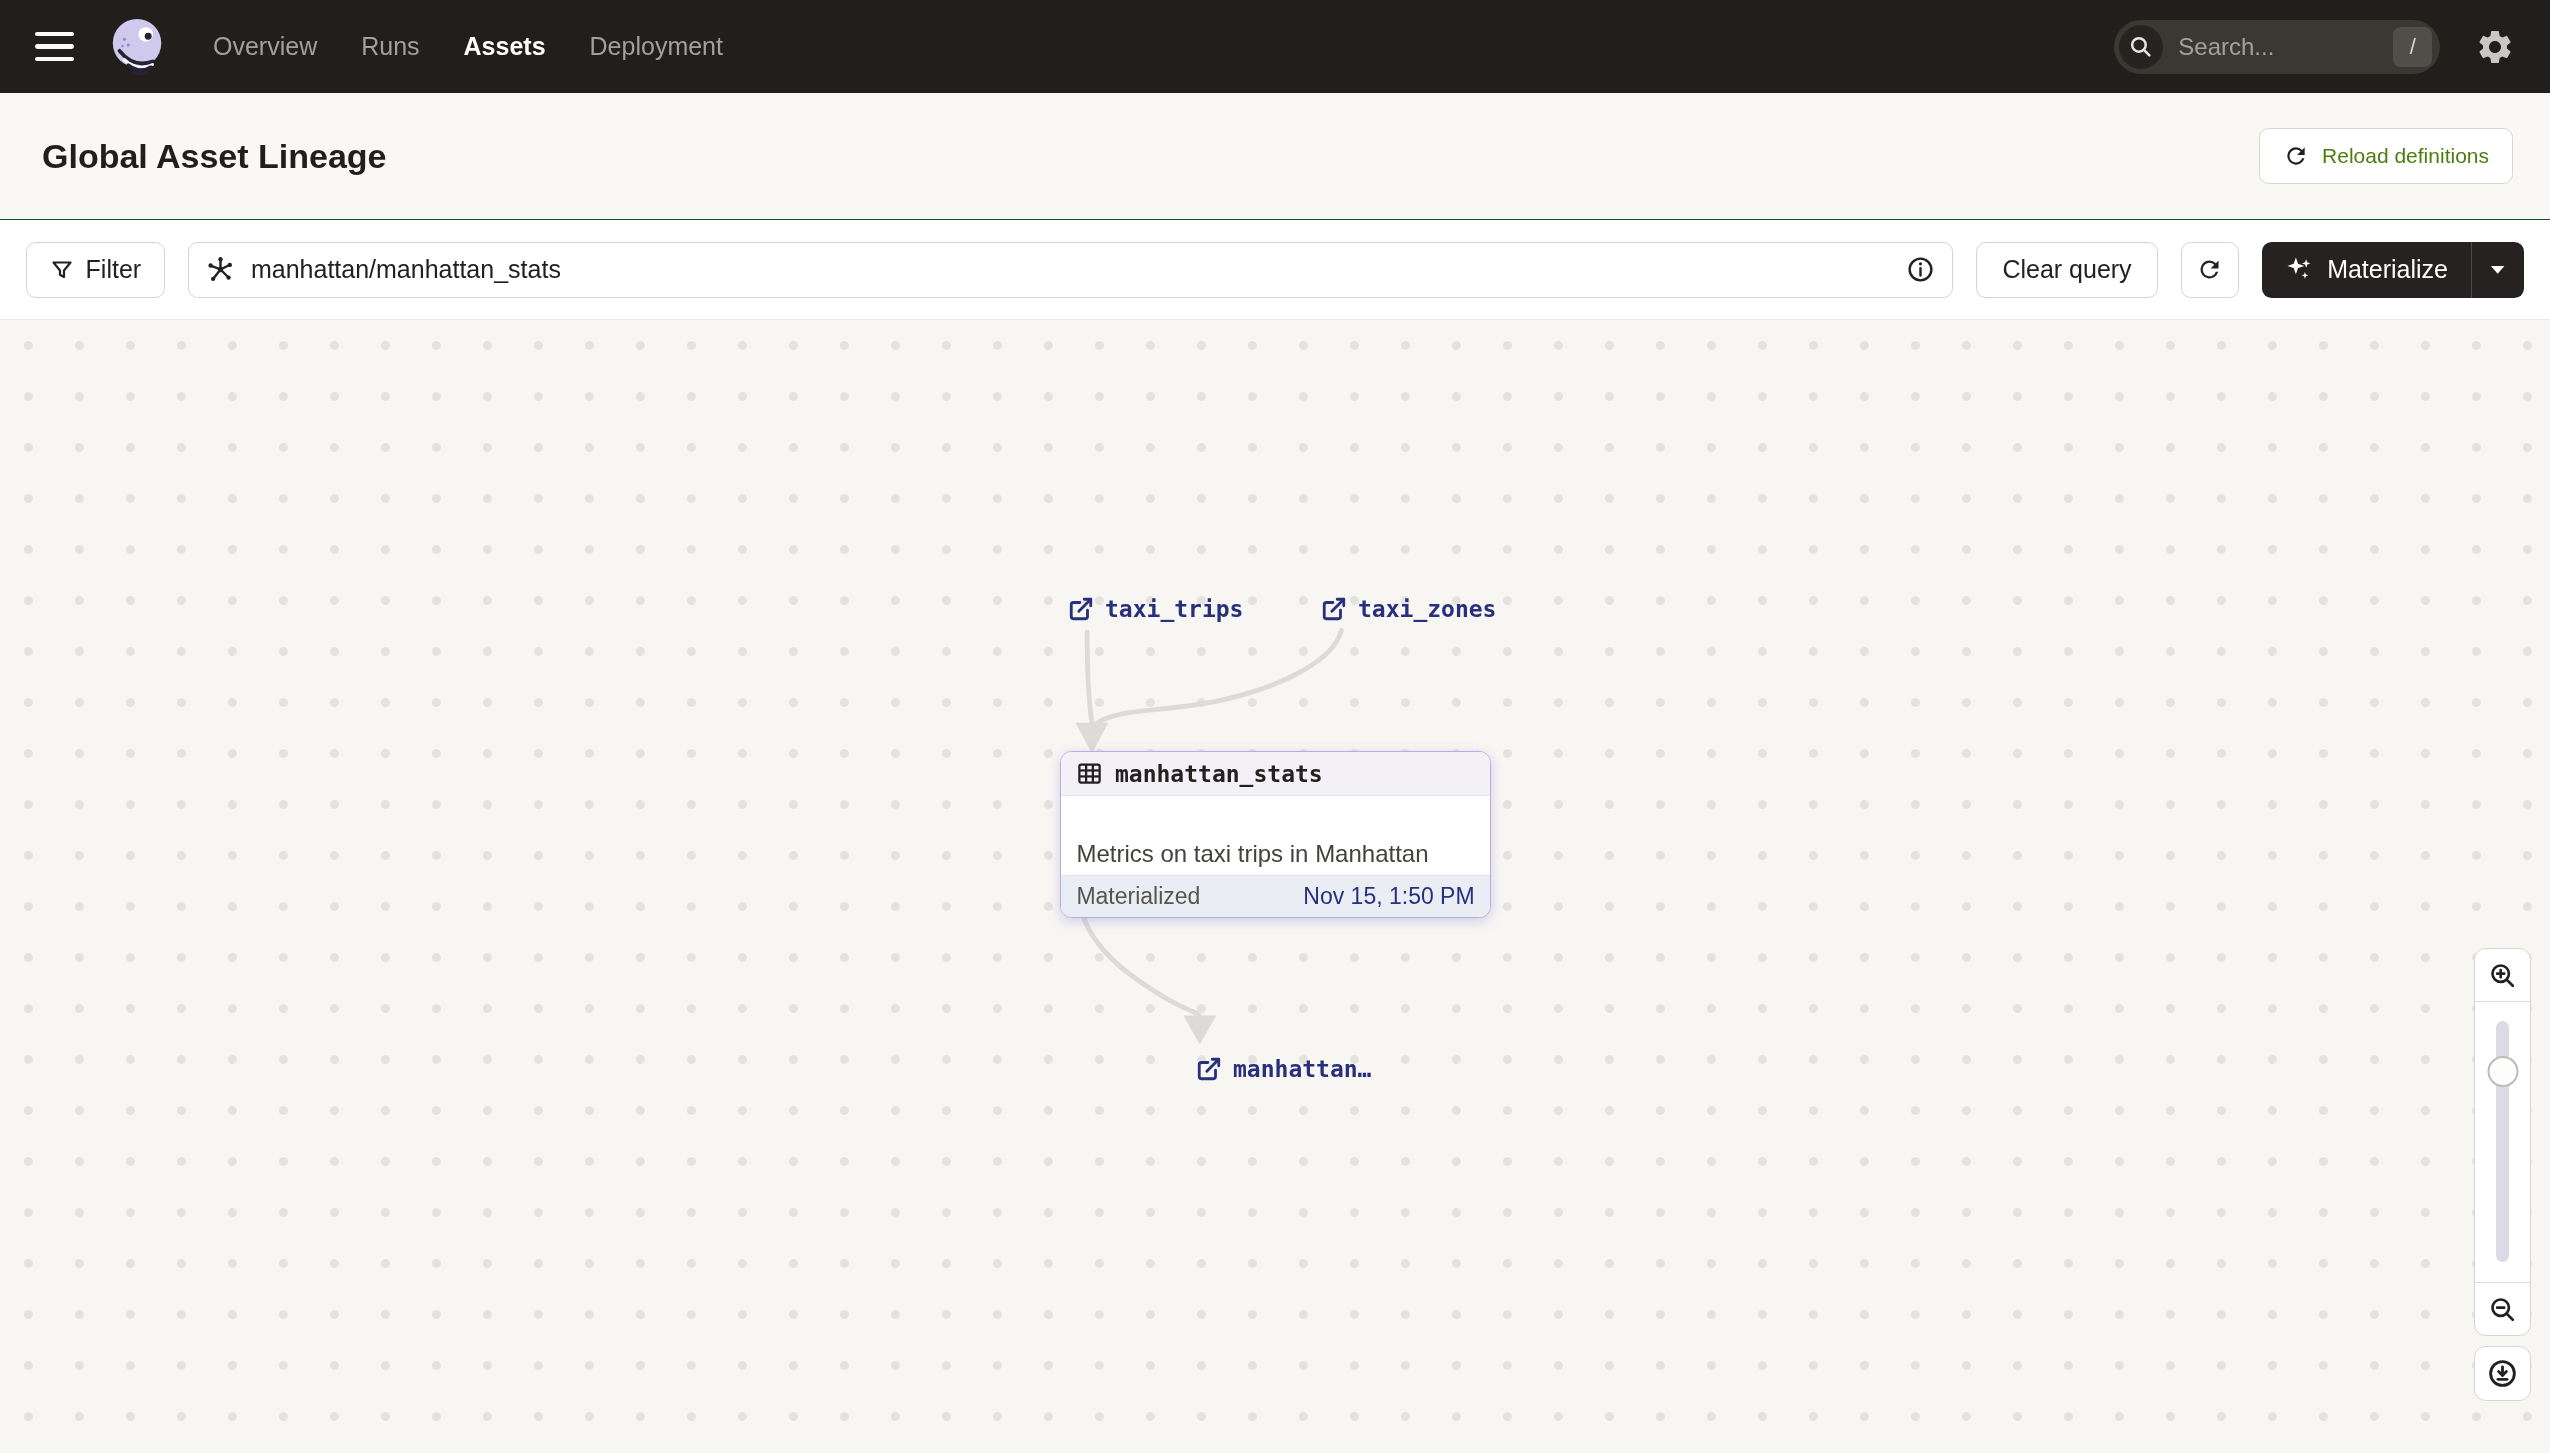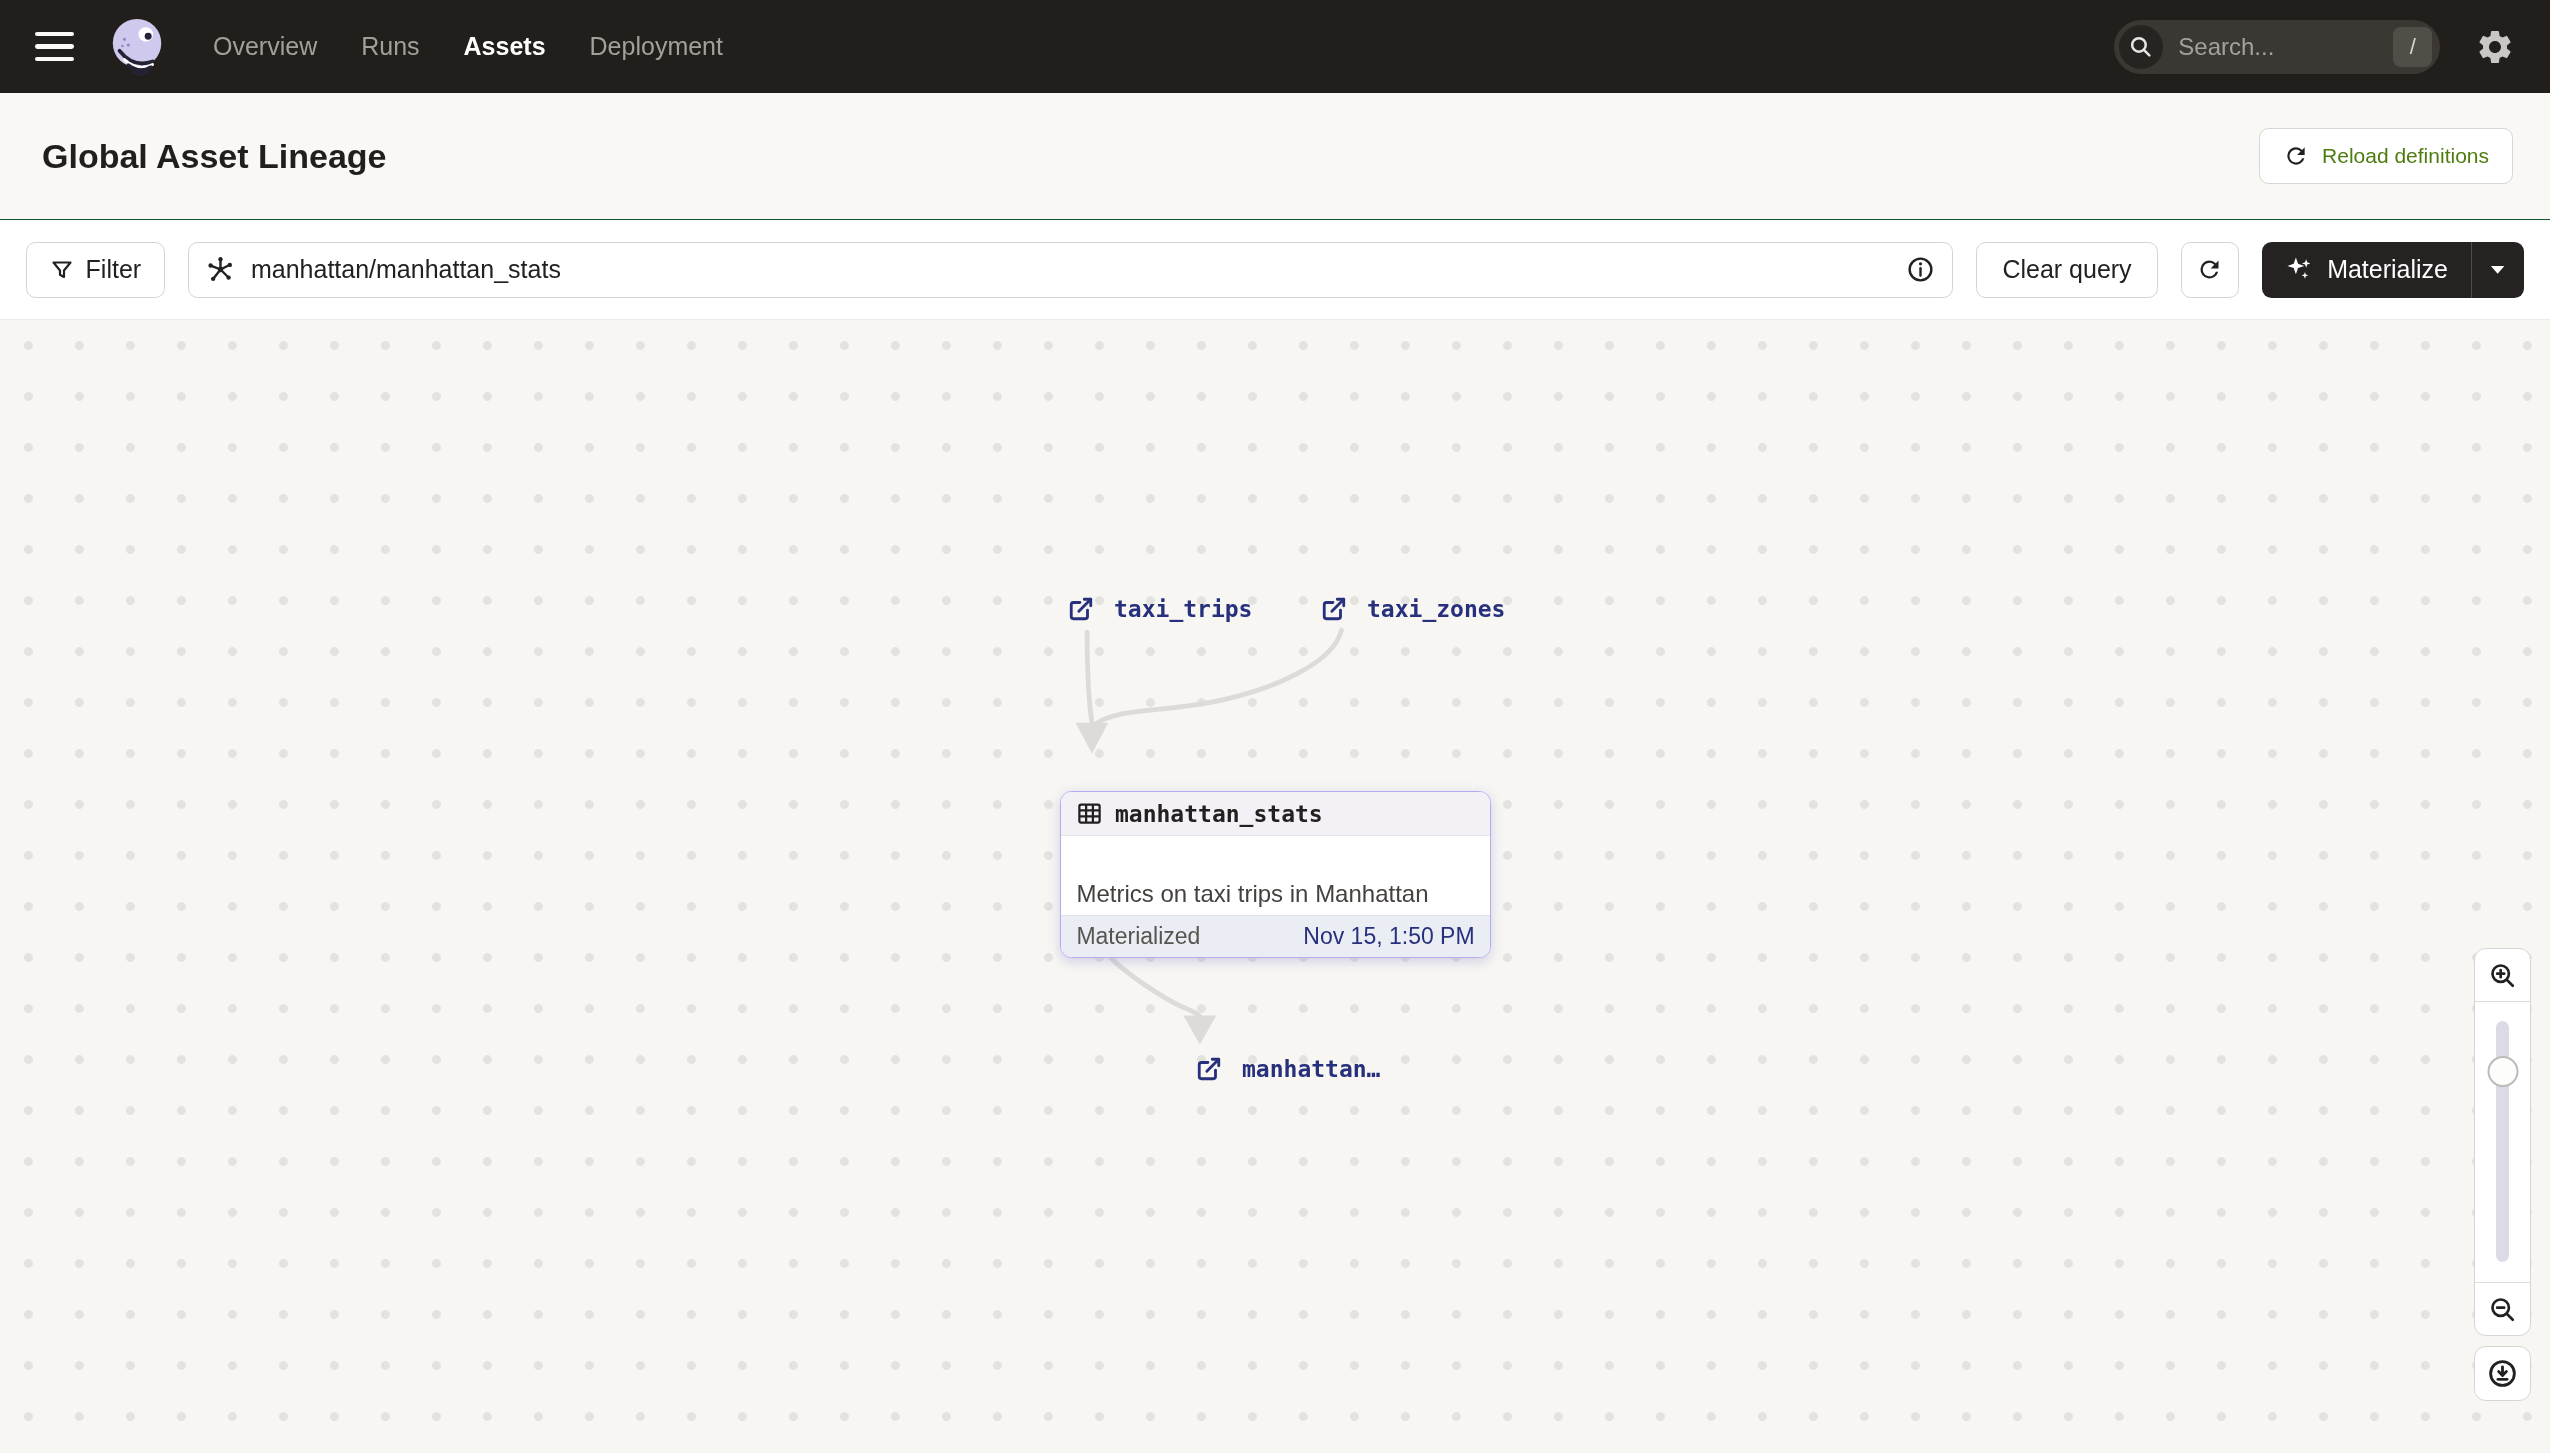--- a/index.html
+++ b/index.html
@@ -78,26 +78,26 @@
   .mat-divider { width:1px; background:#4E4A48; margin:0; }
   .mat-caret { width:52px; display:flex; align-items:center; justify-content:center; }
   
   .canvas {
     position:relative; height:1134px; background:#F7F6F3;
     background-image:radial-gradient(circle, #E4E2DE 4px, transparent 4.8px);
     background-size:51px 51px; background-position:2.9px 0px; overflow:hidden;
   }
   .edges { position:absolute; left:0; top:0; pointer-events:none; }
   .asset-link {
-    position:absolute; display:flex; align-items:center; gap:20px;
+    position:absolute; display:flex; align-items:center; gap:11px;
     color:#27307C; font-family:"DejaVu Sans Mono", monospace;
     font-size:23px; font-weight:600; cursor:pointer; white-space:nowrap;
   }
   .asset-card {
-    position:absolute; left:1060px; top:471px; width:431px;
+    position:absolute; left:1060px; top:431px; width:431px;
     border:1.9px solid #B5ABEF; border-radius:11.6px; background:#FFFFFF;
     box-shadow:0 3.9px 11.6px rgba(120,110,190,0.28); overflow:hidden; cursor:pointer;
   }
   .card-header {
     height:44px; background:#F3F1F5; border-bottom:1px solid #E6E4E8;
     display:flex; align-items:center; gap:11.6px; padding:0 15.4px;
     font-family:"DejaVu Sans Mono", monospace; font-weight:700; font-size:23px; color:#232020;
   }
   .card-desc {
     height:43px; background:#FFFFFF; display:flex; align-items:center;

